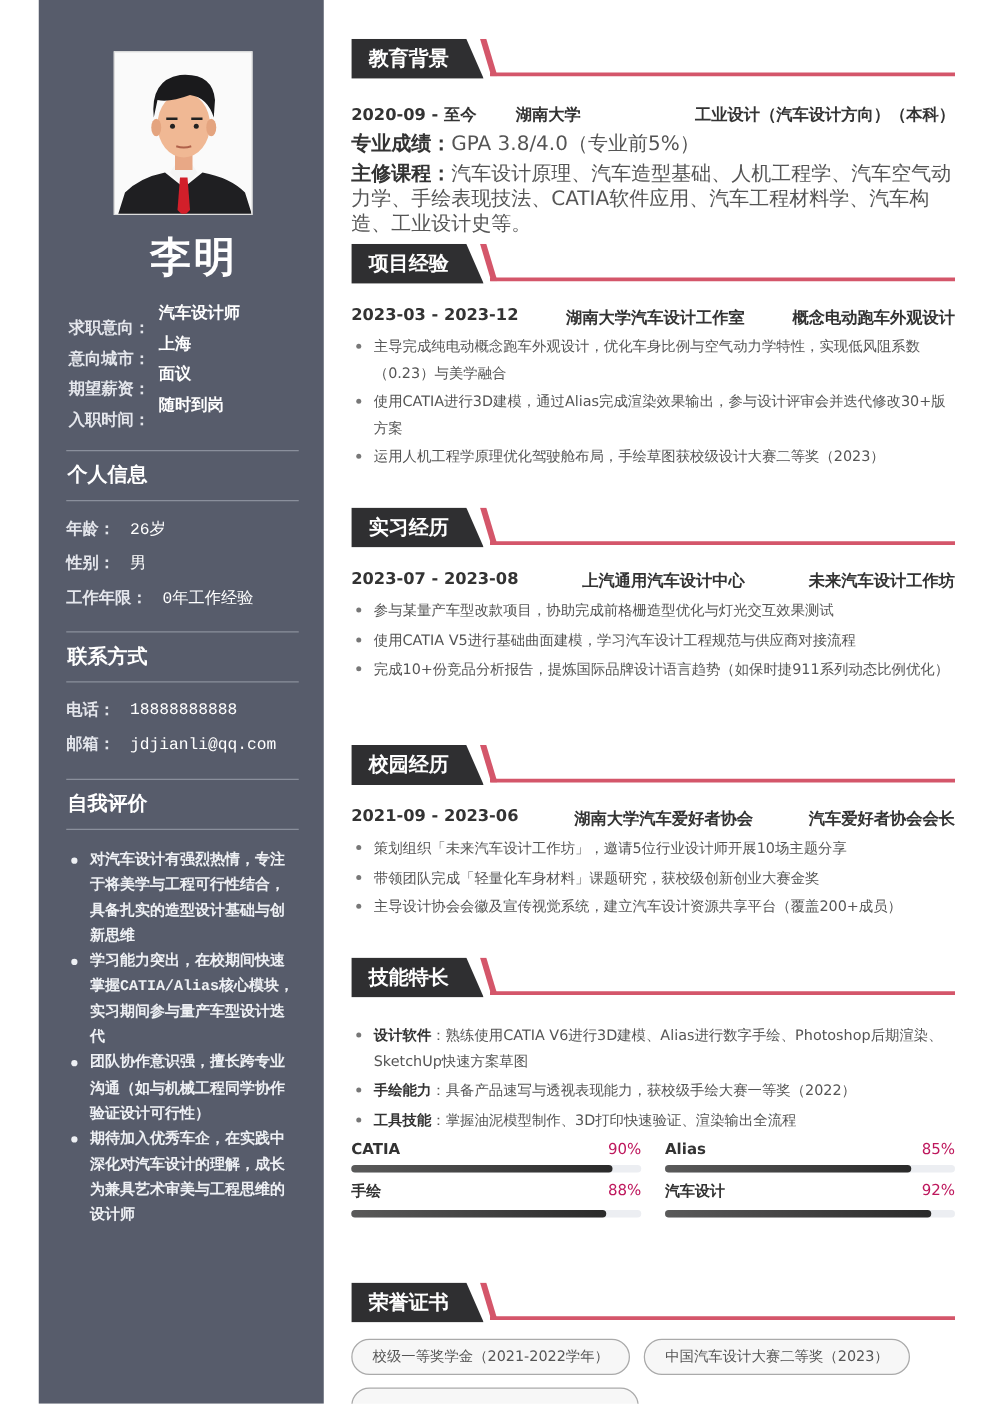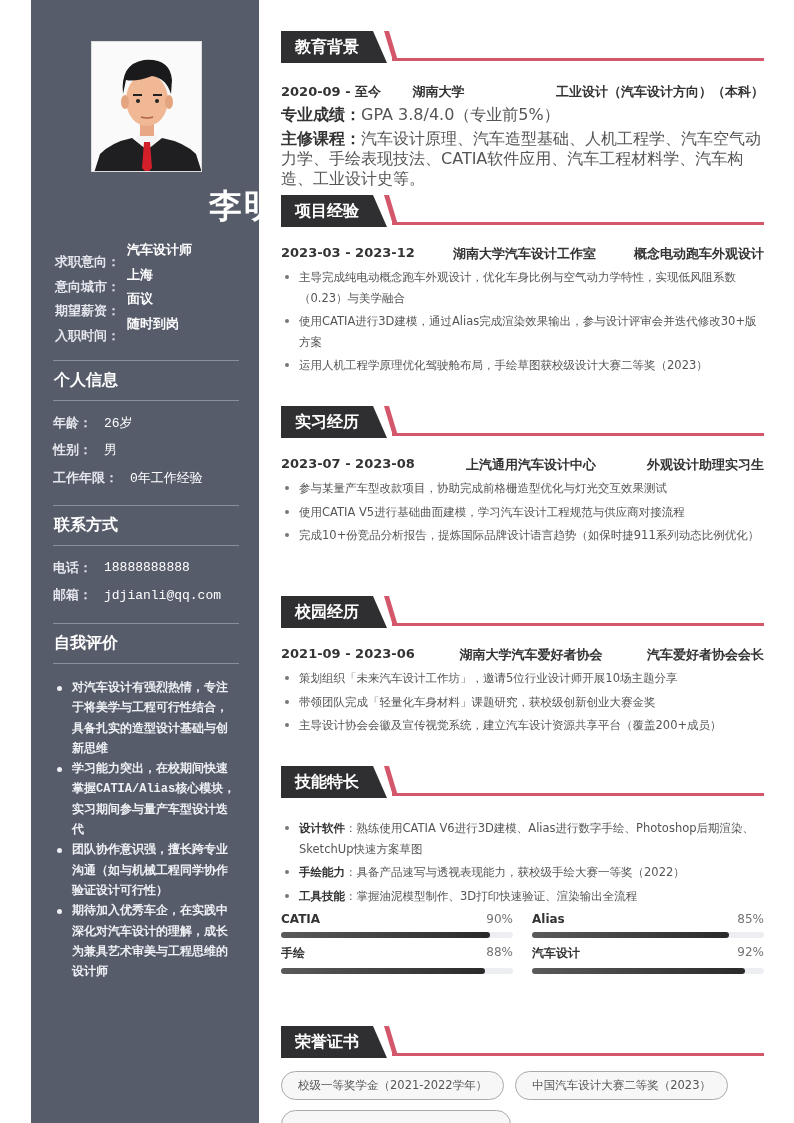--- a/index.html
+++ b/index.html
@@ -8,21 +8,21 @@
   .page { position: absolute; left: 0; top: 0; width: 794px; height: 1123px; background: #fff; }
   .sidebar {
     position: absolute; left: 31px; top: 0; width: 228px; height: 1123px;
     background: #575c6b; color: #fff;
   }
   .photo {
     position: absolute; left: 60px; top: 41px; width: 111px; height: 131px;
     background: #fbfbfb; overflow: hidden; border: 1px solid #ddd;
   }
   .name {
-    position: absolute; left: 0; top: 184px; width: 248px; text-align: right;
+    position: absolute; left: 0; top: 184px; width: 248px; text-align: center;
     font-size: 33px; font-weight: bold; color: #fff; letter-spacing: 2px;
   }
   .intent { position: absolute; left: 24px; top: 238px; width: 190px; }
   .intent-row { display: flex; font-size: 13px; font-weight: bold; height: 24.5px; align-items: center; }
   .intent-row .k { color: #e4e6ec; width: 72px; margin-top: 24px; }
   .intent-row .v { color: #fff; }
   .side-sec { position: absolute; left: 22px; width: 186px; font-family: Liberation Mono, monospace; }
   .side-sec .rule { border-top: 1px solid #8a8f9c; }
   .side-sec h3 { font-size: 16px; font-weight: bold; color: #fff; padding: 9px 0 9px 1px; }
   .kv { display: flex; font-size: 13px; height: 27.5px; align-items: center; }
@@ -51,21 +51,21 @@
   .row-head .c2 { text-align: center; flex: 1; }
   .field { font-size: 16px; color: #555; line-height: 20px; margin-top: 4px; }
   .field b { color: #333; }
   .bullets { list-style: none; margin-top: 4px; }
   .bullets li { position: relative; padding-left: 18px; font-size: 11.5px; color: #555; line-height: 20.5px; margin-bottom: 3px; }
   .bullets li::before { content: ""; position: absolute; left: 4px; top: 8px; width: 4px; height: 4px; background: #777; border-radius: 50%; }
   .bullets li b { color: #333; }
   .skills-grid { display: grid; grid-template-columns: 232px 232px; column-gap: 19px; row-gap: 7px; margin-top: 6px; }
   .skill .top { display: flex; justify-content: space-between; font-size: 12px; }
   .skill .top .n { font-weight: bold; color: #333; }
-  .skill .top .p { color: #737373; text-align: right; }
+  .skill .top .p { color: #be185d; text-align: right; }
   .skill .bar { height: 6px; background: #eceef2; border-radius: 3px; margin-top: 6px; position: relative; }
   .skill .fill { position: absolute; left: 0; top: 0; height: 6px; border-radius: 3px; background: linear-gradient(90deg, #5a5a5a, #2a2a2a); }
   .tags { display: flex; flex-wrap: wrap; gap: 10px 11px; margin-top: 13px; }
   .tag { border: 1px solid #aaa; border-radius: 15px; padding: 0 16px; height: 29px; line-height: 27px; font-size: 11.5px; color: #555; background: #f7f7f7; }
 </style>
 </head>
 <body>
 
 <div class="page">
 
@@ -195,21 +195,21 @@
 
     <section class="sec" style="top:406px">
       <div class="sec-head">
         <div class="tab">实习经历</div>
         <div class="slash"></div>
         <div class="line"></div>
       </div>
       <div class="row-head">
         <span>2023-07 - 2023-08</span>
         <span class="c2">上汽通用汽车设计中心</span>
-        <span>外观设计助理实习生</span>
+        <span>未来汽车设计工作坊</span>
       </div>
       <ul class="bullets">
         <li>参与某量产车型改款项目，协助完成前格栅造型优化与灯光交互效果测试</li>
         <li>使用CATIA V5进行基础曲面建模，学习汽车设计工程规范与供应商对接流程</li>
         <li>完成10+份竞品分析报告，提炼国际品牌设计语言趋势（如保时捷911系列动态比例优化）</li>
       </ul>
     </section>
 
     <section class="sec" style="top:596px">
       <div class="sec-head">

